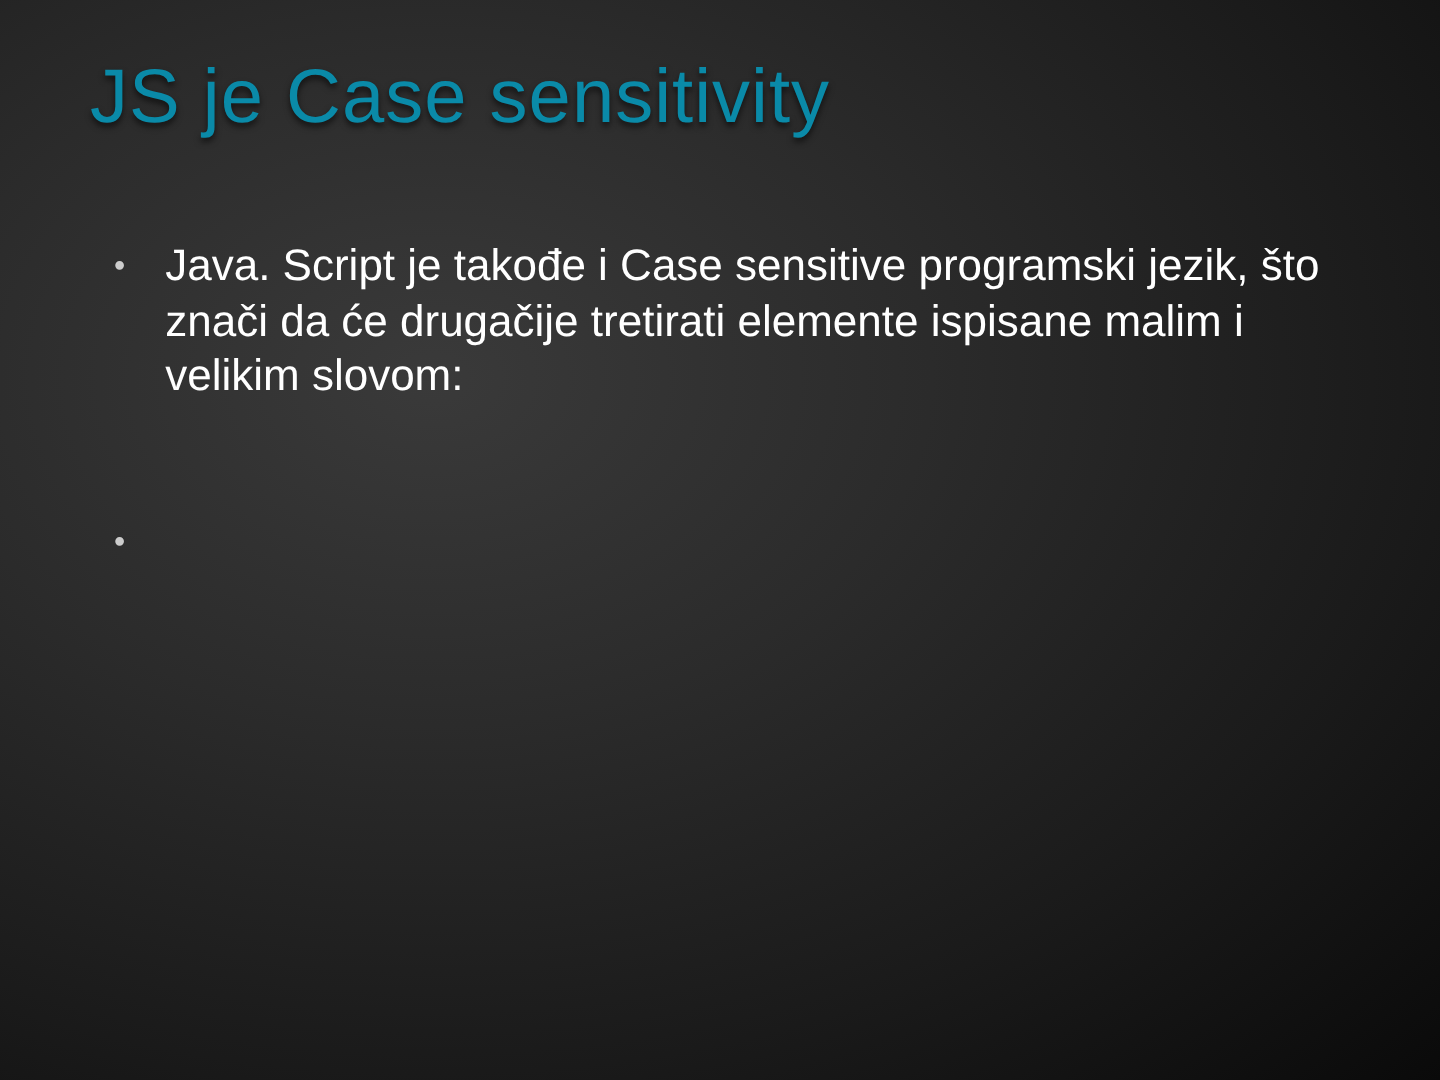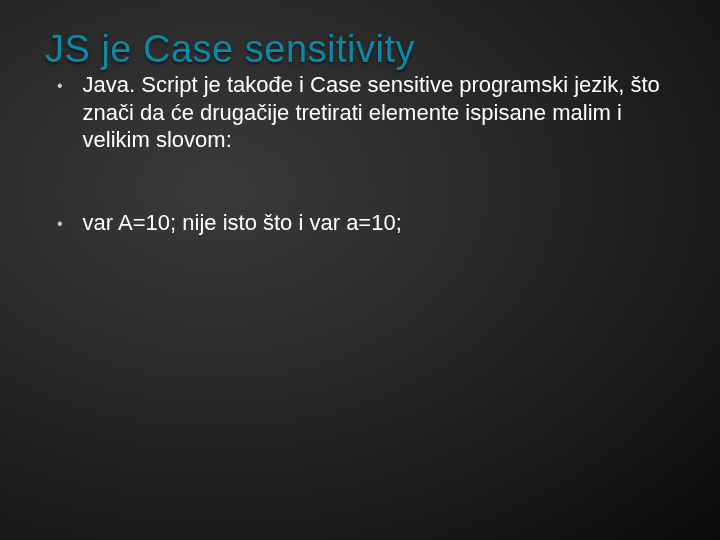--- a/index.html
+++ b/index.html
@@ -18,20 +18,21 @@
   .slide {
     width: 100%;
     height: 100%;
     padding: 28px 45px 40px 45px;
   }
   .title {
     color: #0a8aa8;
     font-size: 38px;
     font-weight: 400;
     text-shadow: 0 2px 3px rgba(0,0,0,0.6);
+    margin-bottom: 48px;
     letter-spacing: 0.5px;
   }
   .content {
     color: #ffffff;
   }
   .bullet-item {
     display: flex;
     align-items: flex-start;
     margin-bottom: 55px;
     padding-left: 12px;
@@ -55,16 +56,15 @@
 
 <div class="slide">
   <h1 class="title">JS je Case sensitivity</h1>
   <div class="content">
     <div class="bullet-item">
       <span class="bullet">•</span>
       <span class="bullet-text">Java. Script je takođe i Case sensitive programski jezik, što znači da će drugačije tretirati elemente ispisane malim i velikim slovom:</span>
     </div>
     <div class="bullet-item">
       <span class="bullet">•</span>
-      <span class="bullet-text">var A=10; nije isto što i var a=10;</span>
     </div>
   </div>
 </div>
 
 </body></html>

